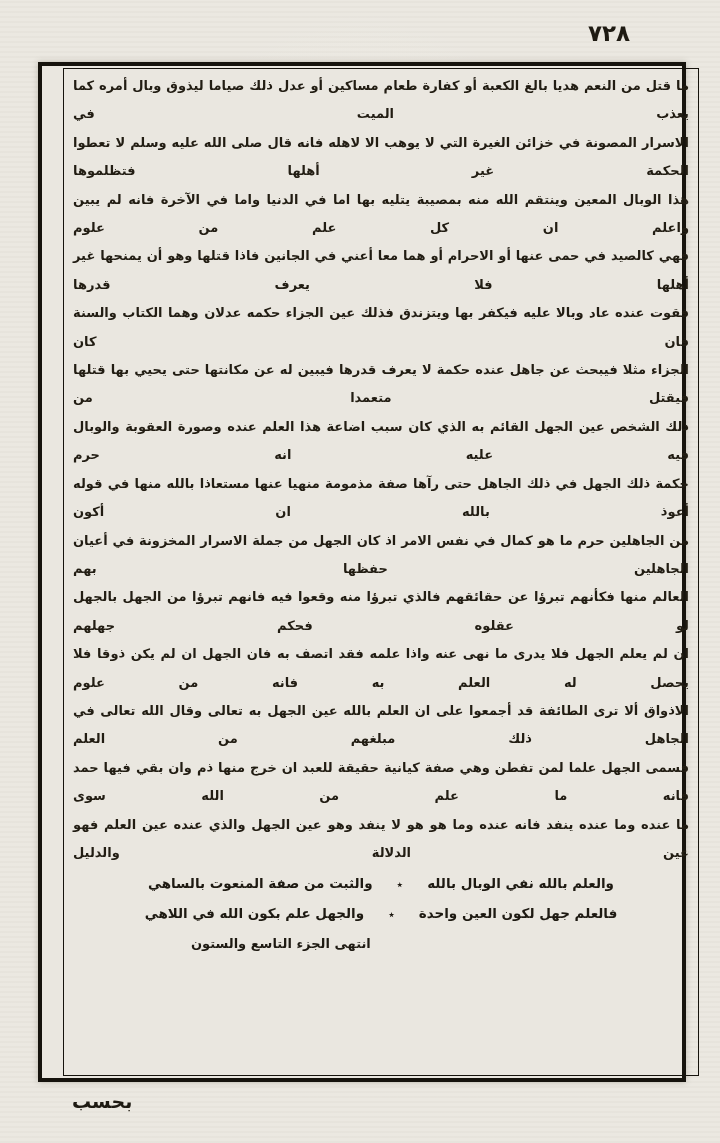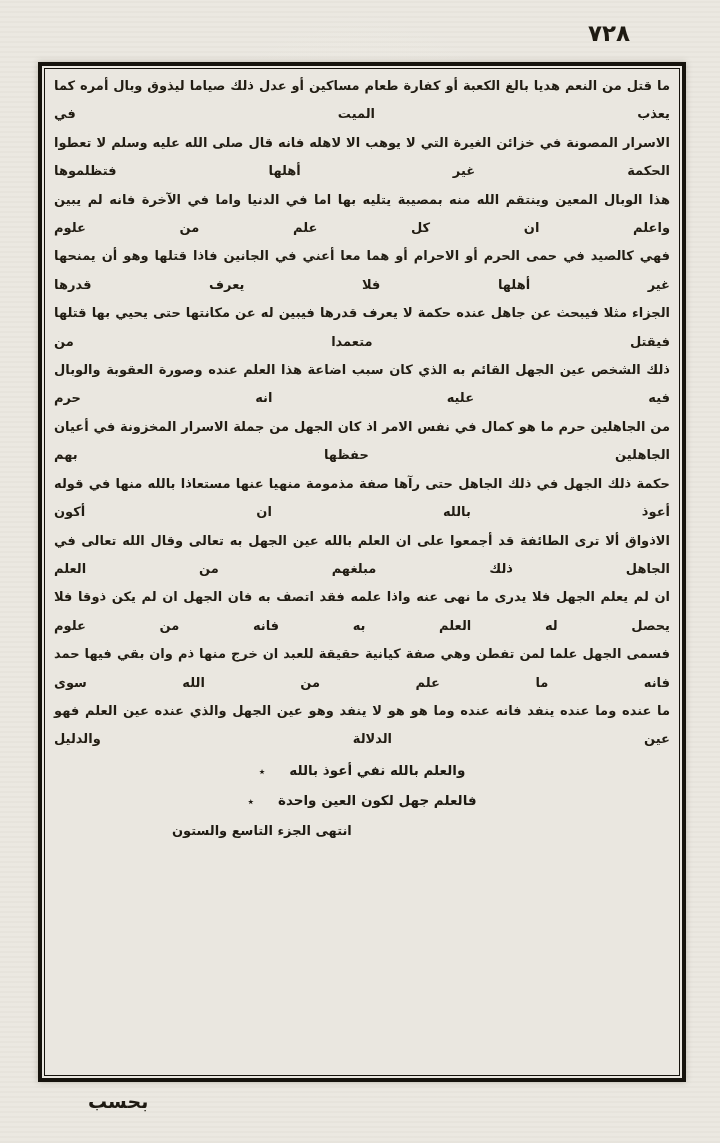--- a/index.html
+++ b/index.html
@@ -29,20 +29,21 @@
     padding:2px;
     background:#eae7e0;
     box-shadow:0 0 6px rgba(60,50,30,0.25);
   }
   .frame-inner{
     box-sizing:border-box;width:100%;height:100%;
     border:1px solid #16130d;
     padding:3px 9px 2px 9px;
     direction:rtl;
     overflow:hidden;
+    margin-left:19px;
   }
   .block .line{
     font-size:13px;
     font-weight:bold;
     line-height:28.4px;
     text-align:justify;
     text-align-last:justify;
     color:#221d13;
   }
   .block .line.last-line{
@@ -56,58 +57,62 @@
   }
   .verse .sep{font-size:12px;}
   .juz-end{
     text-align:right;
     padding-left:118px;
     text-align:left;
     direction:rtl;
     font-size:13px;font-weight:bold;line-height:29px;
   }
   .catchword{
-    position:absolute;left:88px;top:1090px;
+    position:absolute;left:72px;top:1090px;
     direction:rtl;
     font-size:19px;font-weight:bold;
   }
 </style>
 </head>
 <body>
 
 <div class="page">
 
   <div class="page-number">٧٢٨</div>
 
   <div class="frame">
     <div class="frame-inner">
 
       <div class="block">
           <div class="line">ما قتل من النعم هديا بالغ الكعبة أو كفارة طعام مساكين أو عدل ذلك صياما ليذوق وبال أمره كما يعذب الميت في</div>
           <div class="line">الاسرار المصونة في خزائن الغيرة التي لا يوهب الا لاهله فانه قال صلى الله عليه وسلم لا تعطوا الحكمة غير أهلها فتظلموها</div>
           <div class="line">هذا الوبال المعين وينتقم الله منه بمصيبة يتليه بها اما في الدنيا واما في الآخرة فانه لم يبين واعلم ان كل علم من علوم</div>
-          <div class="line">فهي كالصيد في حمى الحرم أو الاحرام أو هما معا أعني في الجانين فاذا قتلها وهو أن يمنحها غير أهلها فلا يعرف قدرها</div>
+          <div class="line">فهي كالصيد في حمى عنها أو الاحرام أو هما معا أعني في الجانين فاذا قتلها وهو أن يمنحها غير أهلها فلا يعرف قدرها</div>
+          <div class="line">فقوت عنده عاد وبالا عليه فيكفر بها ويتزندق فذلك عين الجزاء حكمه عدلان وهما الكتاب والسنة فان كان</div>
           <div class="line">الجزاء مثلا فيبحث عن جاهل عنده حكمة لا يعرف قدرها فيبين له عن مكانتها حتى يحيي بها قتلها فيقتل متعمدا من</div>
           <div class="line">ذلك الشخص عين الجهل القائم به الذي كان سبب اضاعة هذا العلم عنده وصورة العقوبة والوبال فيه عليه انه حرم</div>
+          <div class="line">حكمة ذلك الجهل في ذلك الجاهل حتى رآها صفة مذمومة منهيا عنها مستعاذا بالله منها في قوله أعوذ بالله ان أكون</div>
           <div class="line">من الجاهلين حرم ما هو كمال في نفس الامر اذ كان الجهل من جملة الاسرار المخزونة في أعيان الجاهلين حفظها بهم</div>
-          <div class="line">حكمة ذلك الجهل في ذلك الجاهل حتى رآها صفة مذمومة منهيا عنها مستعاذا بالله منها في قوله أعوذ بالله ان أكون</div>
+          <div class="line">العالم منها فكأنهم تبرؤا عن حقائقهم فالذي تبرؤا منه وقعوا فيه فانهم تبرؤا من الجهل بالجهل لو عقلوه فحكم جهلهم</div>
+          <div class="line">ان لم يعلم الجهل فلا يدرى ما نهى عنه واذا علمه فقد اتصف به فان الجهل ان لم يكن ذوقا فلا يحصل له العلم به فانه من علوم</div>
           <div class="line">الاذواق ألا ترى الطائفة قد أجمعوا على ان العلم بالله عين الجهل به تعالى وقال الله تعالى في الجاهل ذلك مبلغهم من العلم</div>
-          <div class="line">ان لم يعلم الجهل فلا يدرى ما نهى عنه واذا علمه فقد اتصف به فان الجهل ان لم يكن ذوقا فلا يحصل له العلم به فانه من علوم</div>
           <div class="line">فسمى الجهل علما لمن تفطن وهي صفة كيانية حقيقة للعبد ان خرج منها ذم وان بقي فيها حمد فانه ما علم من الله سوى</div>
           <div class="line">ما عنده وما عنده ينفد فانه عنده وما هو هو لا ينفد وهو عين الجهل والذي عنده عين العلم فهو عين الدلالة والدليل</div>
         </div>
 
       <div class="poetry">
           <div class="verse">
-            <span>والعلم بالله نفي أعوذ بالله</span>
+            <span>والعلم بالله نفي الوبال بالله</span>
             <span class="sep">٭</span>
+            <span>والثبت من صفة المنعوت بالساهي</span>
           </div>
           <div class="verse">
             <span>فالعلم جهل لكون العين واحدة</span>
             <span class="sep">٭</span>
+            <span>والجهل علم بكون الله في اللاهي</span>
           </div>
         </div>
 
       <div class="juz-end">انتهى الجزء التاسع والستون</div>
 
     </div>
   </div>
 
   <div class="catchword">بحسب</div>
 

